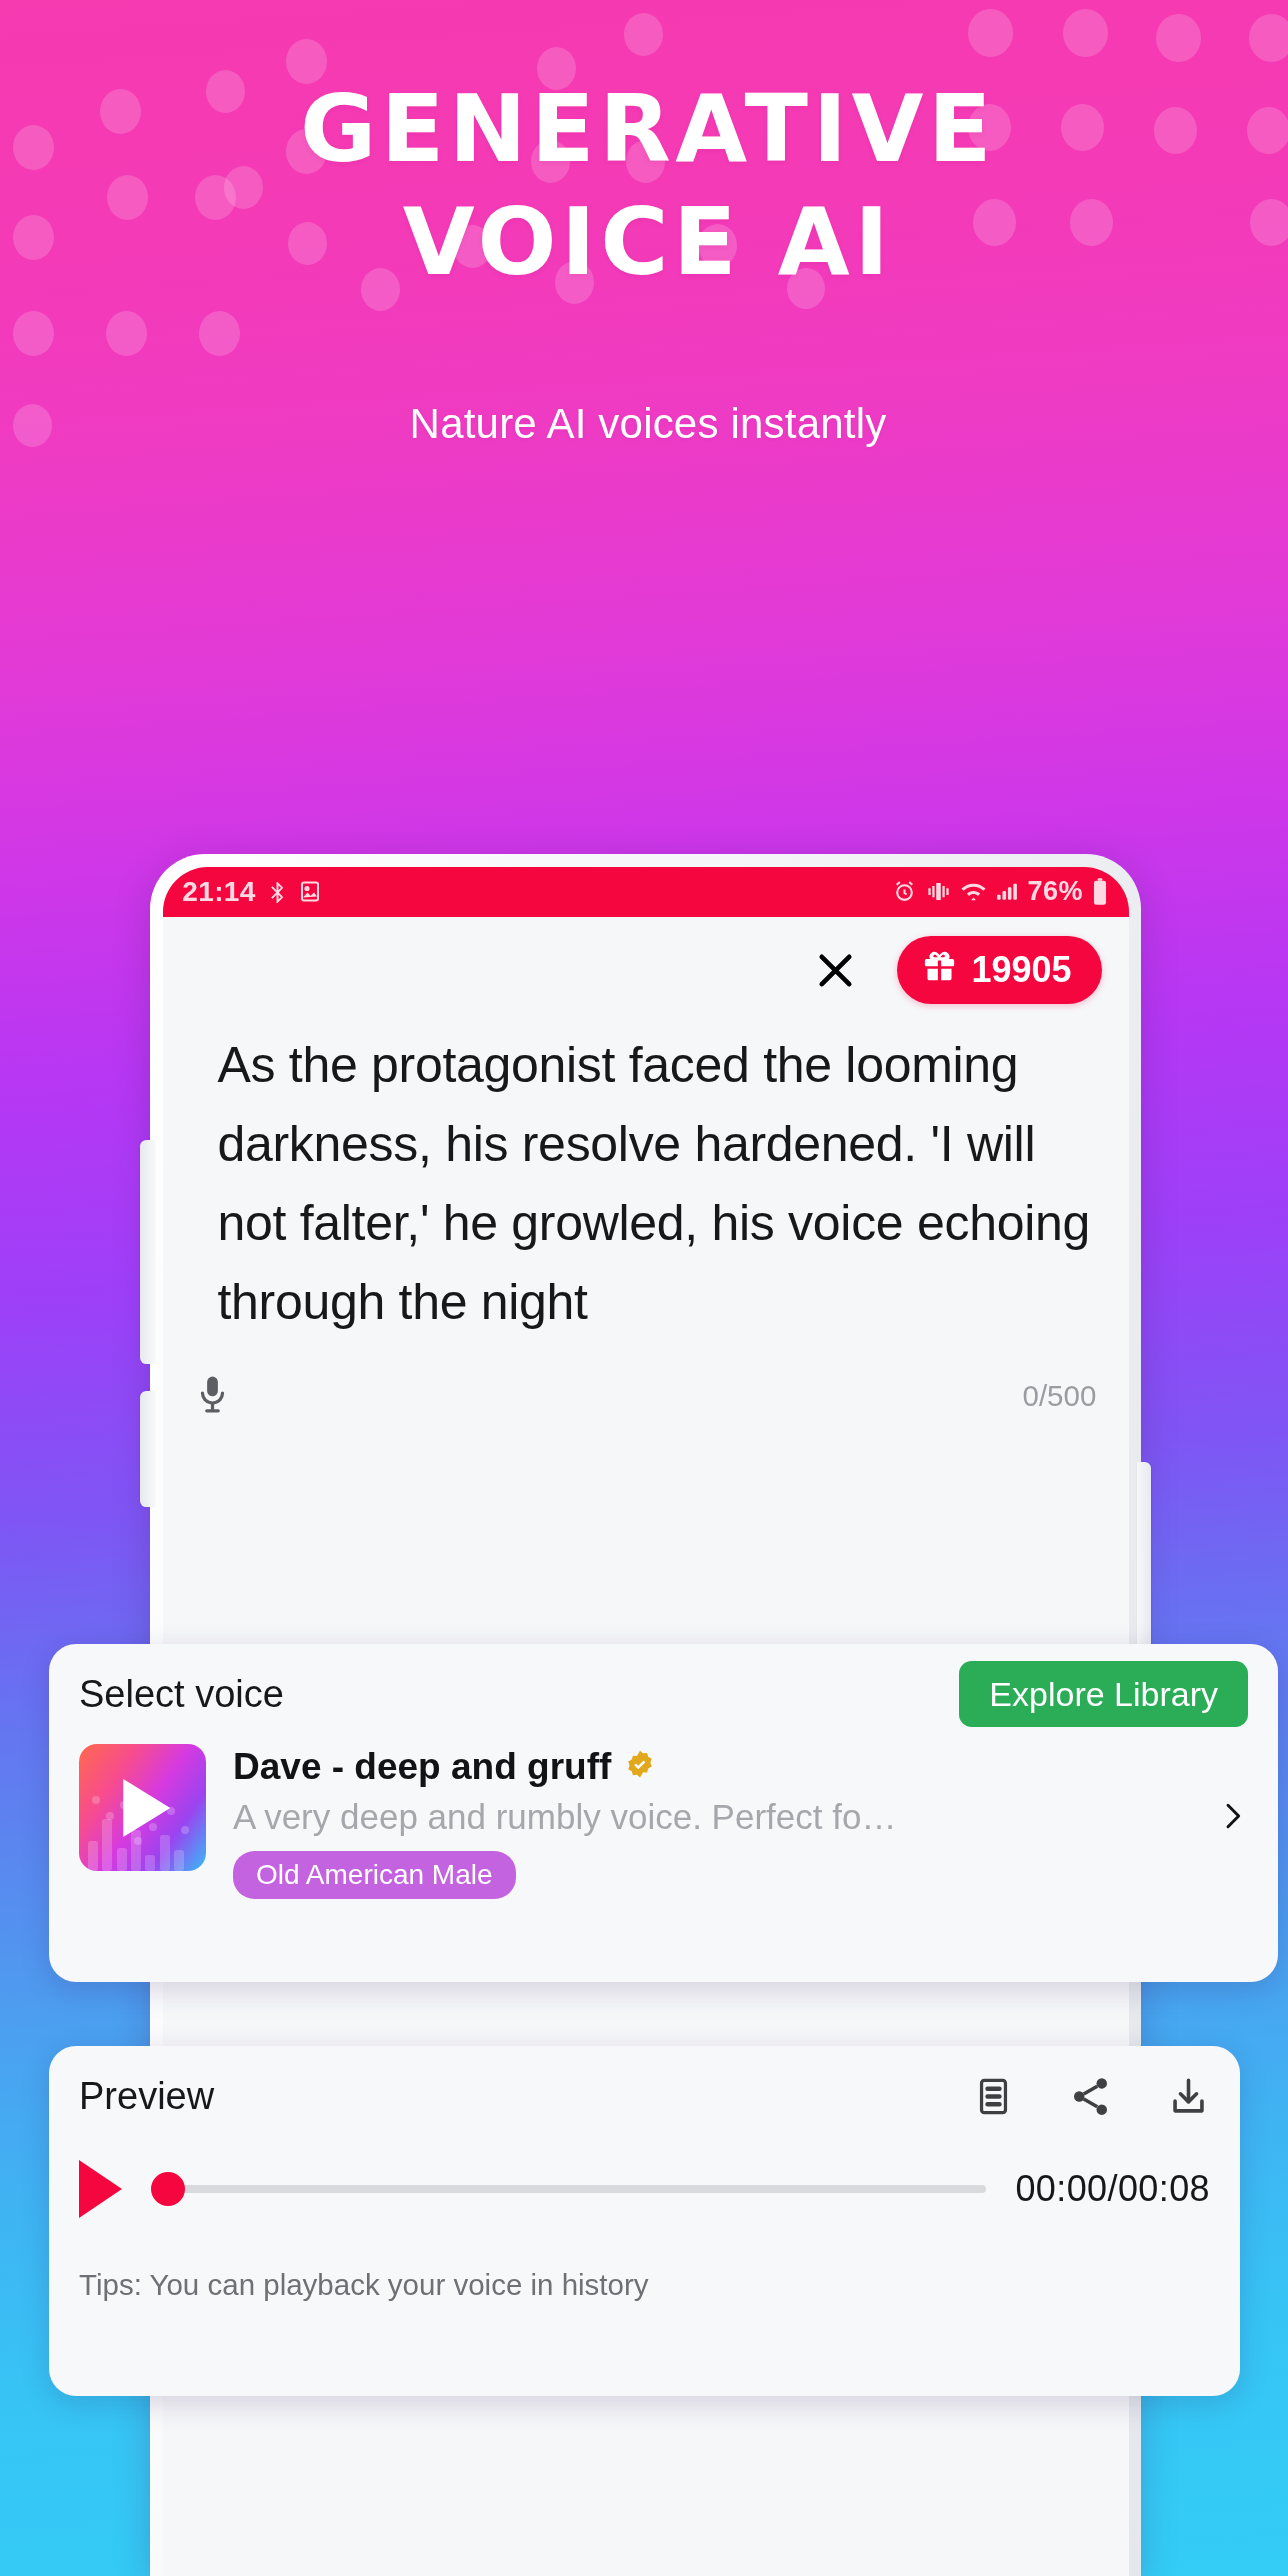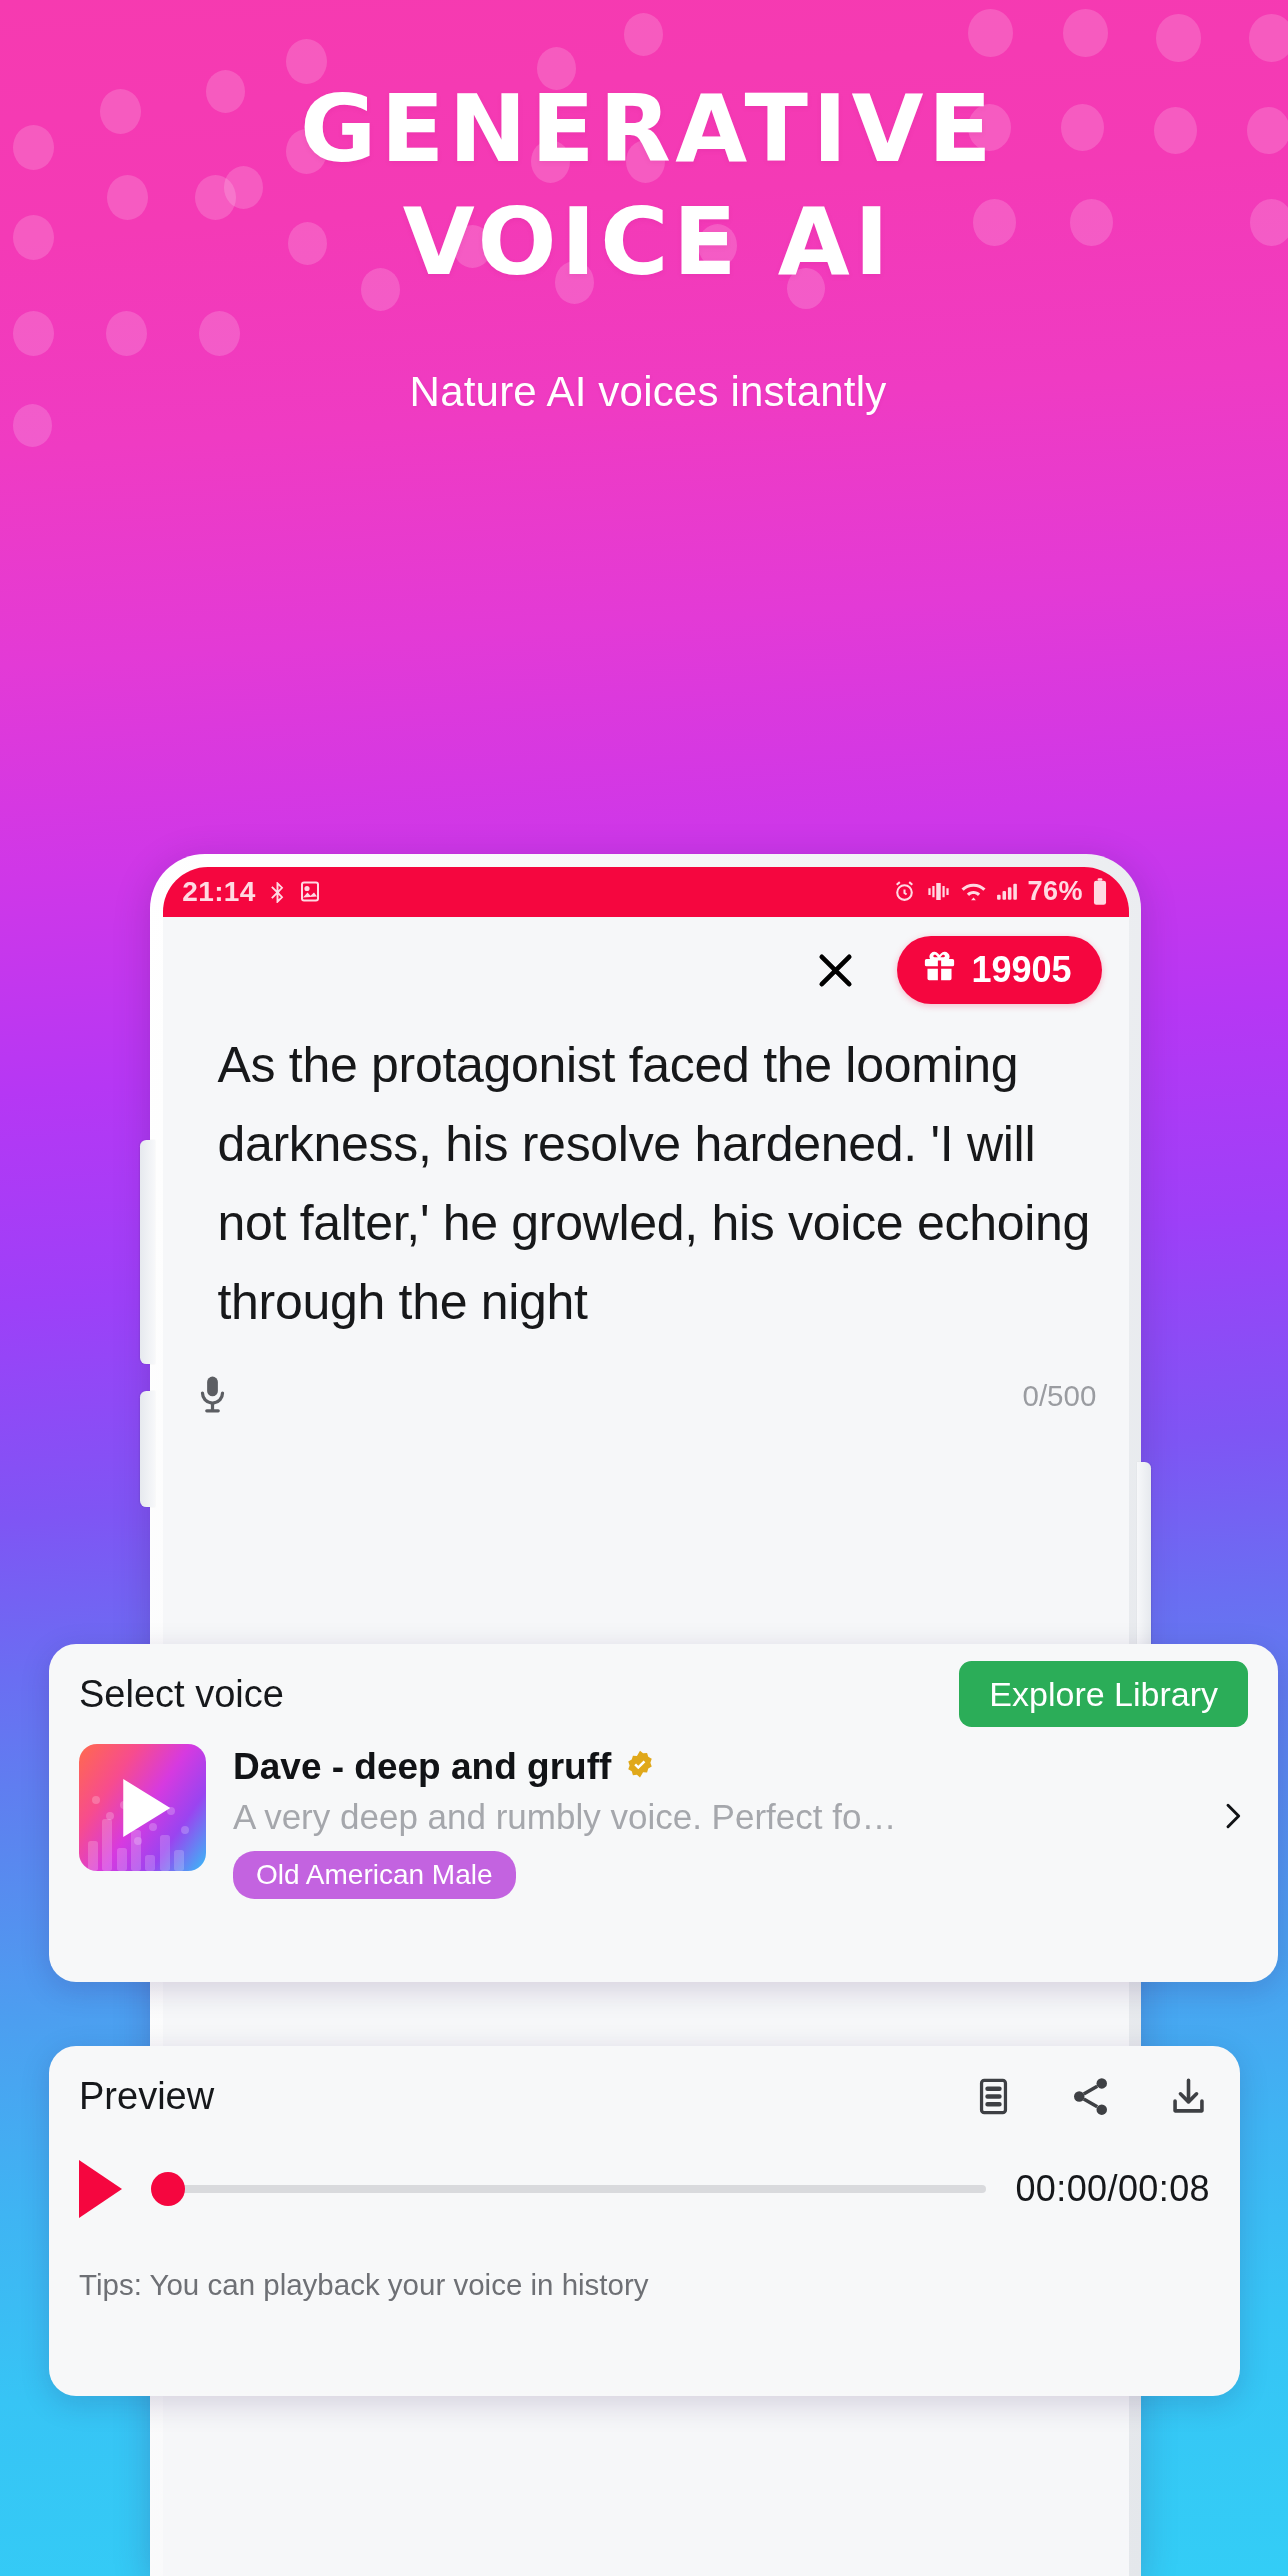--- a/index.html
+++ b/index.html
@@ -50,21 +50,21 @@
     letter-spacing:4.5px;
     padding-top:73px;
     text-shadow:0 1.8px 5.4px rgba(180,0,120,0.10);
   }
   .hero-title .line2 { display:block; }
   .hero-sub {
     color:#ffffff;
     font-size:42px;
     line-height:50px;
     font-weight:400;
-    margin-top:68px;
+    margin-top:100px;
     letter-spacing:0.2px;
     text-shadow:0 0.9px 3.6px rgba(160,0,120,0.12);
   }
 
   
   #phone {
     position:absolute;
     left:150px; top:854px;
     width:991px; height:1722px;
   }

